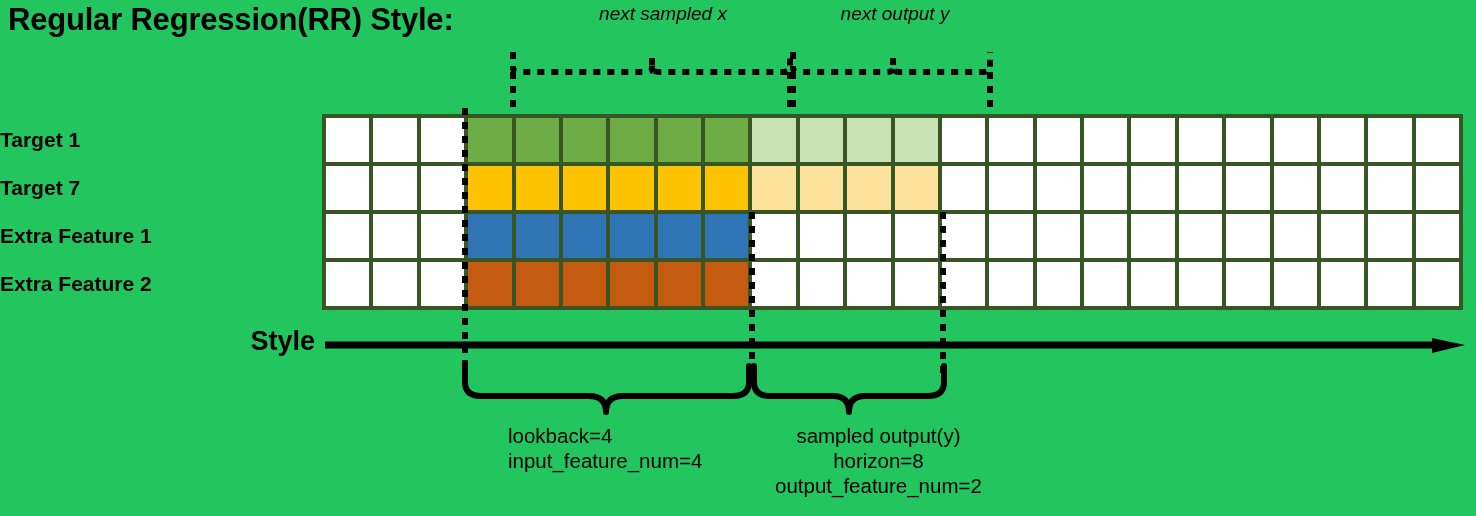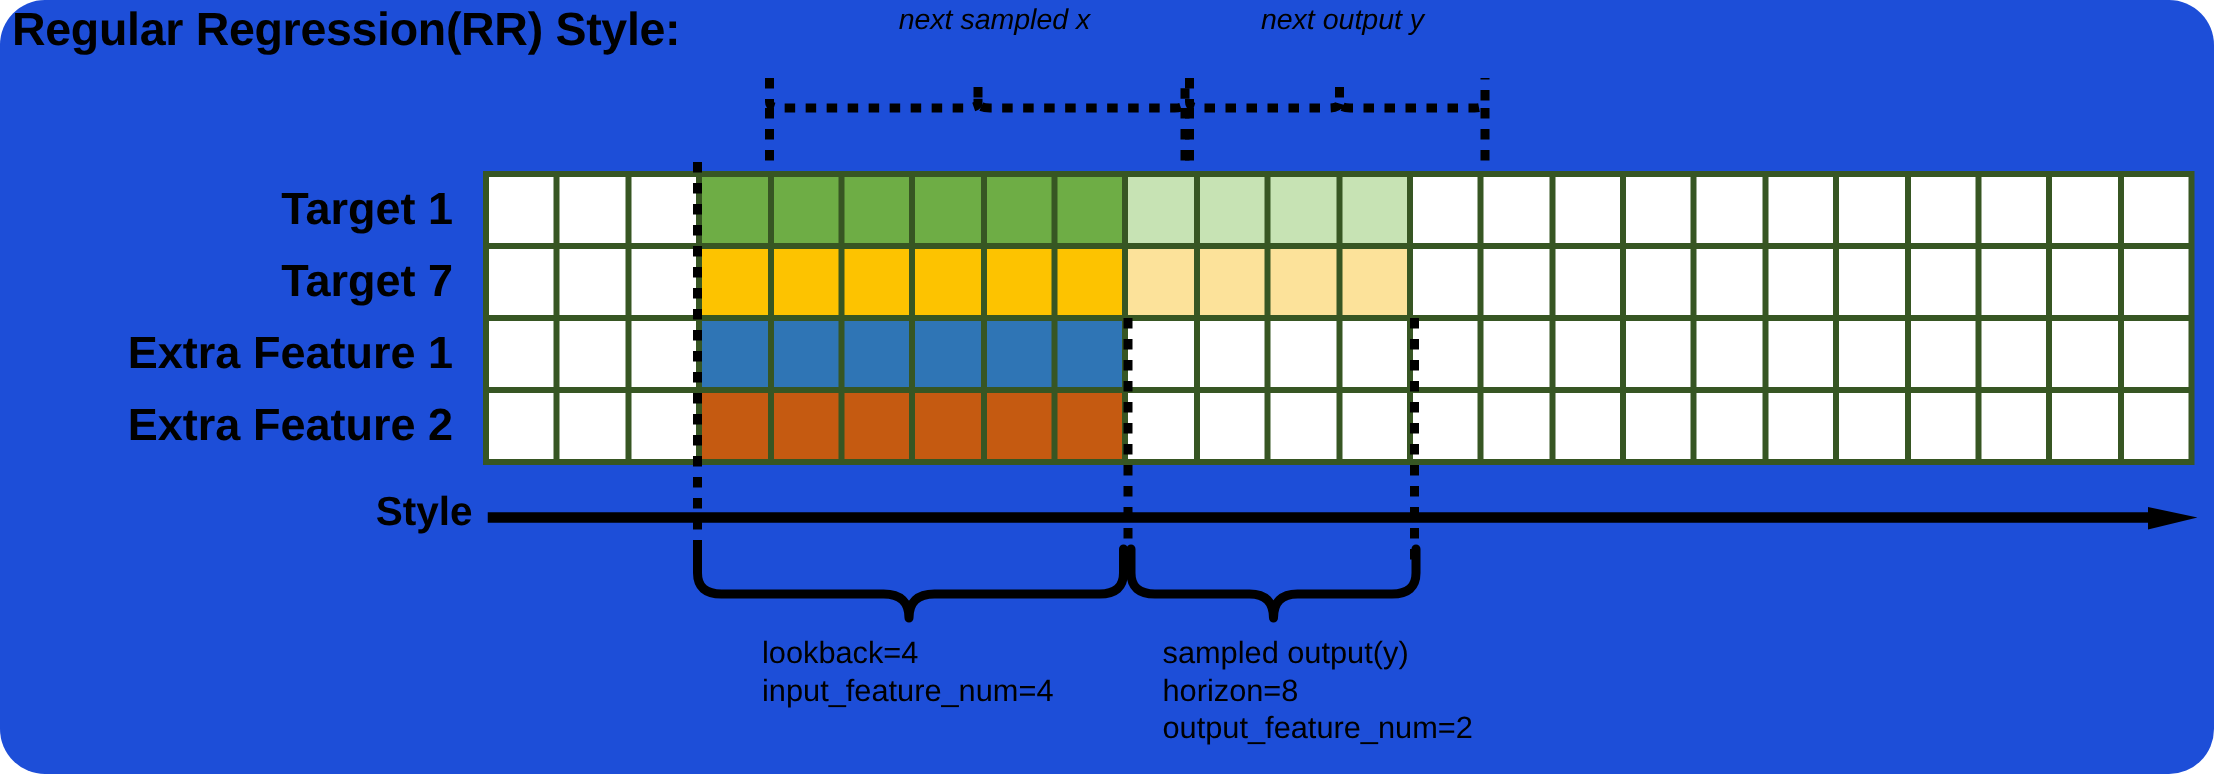--- a/index.html
+++ b/index.html
@@ -9,22 +9,21 @@
   }
   body {
     font-family: "Liberation Sans", sans-serif;
     color: #000000;
   }
   #stage {
     position: relative;
     width: 1476px;
     height: 516px;
     overflow: hidden;
-    background: #1d4ed8;
-    border-radius: 30px;
+    background: #22c55e;
   }
 
   
   #title {
     position: absolute;
     left: 8px;
     top: 2px;
     font-size: 31px;
     font-weight: bold;
     letter-spacing: -0.2px;
@@ -49,22 +48,22 @@
     top: 116px;
     width: 310px;
     height: 192px;
   }
   .row-label {
     position: absolute;
     right: 0;
     width: 100%;
     height: 48px;
     line-height: 48px;
-    text-align: right;
-    font-size: 30px;
+    text-align: left;
+    font-size: 21px;
     font-weight: bold;
     white-space: nowrap;
     padding-right: 8px;
     box-sizing: border-box;
   }
 
   
   #grid {
     position: absolute;
     left: 322px;
@@ -128,21 +127,21 @@
   }
 
   
   .caption {
     position: absolute;
     font-size: 20.5px;
     line-height: 25px;
     white-space: nowrap;
   }
   #caption-x { left: 508px; top: 423px; }
-  #caption-y { left: 775px; top: 423px; }
+  #caption-y { left: 775px; top: 423px; text-align: center; }
   .caption div { white-space: nowrap; }
 </style>
 </head>
 <body>
 
 <div id="stage">
 
   <div id="title">Regular Regression(RR) Style:</div>
 
   <div class="top-annot" id="annot-x">next sampled x</div>

